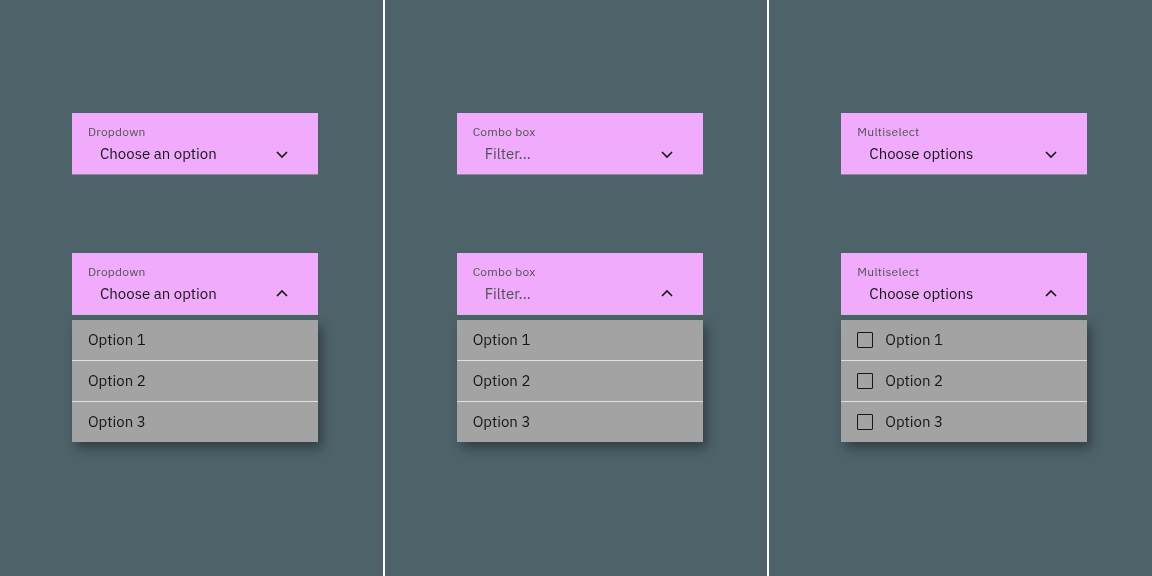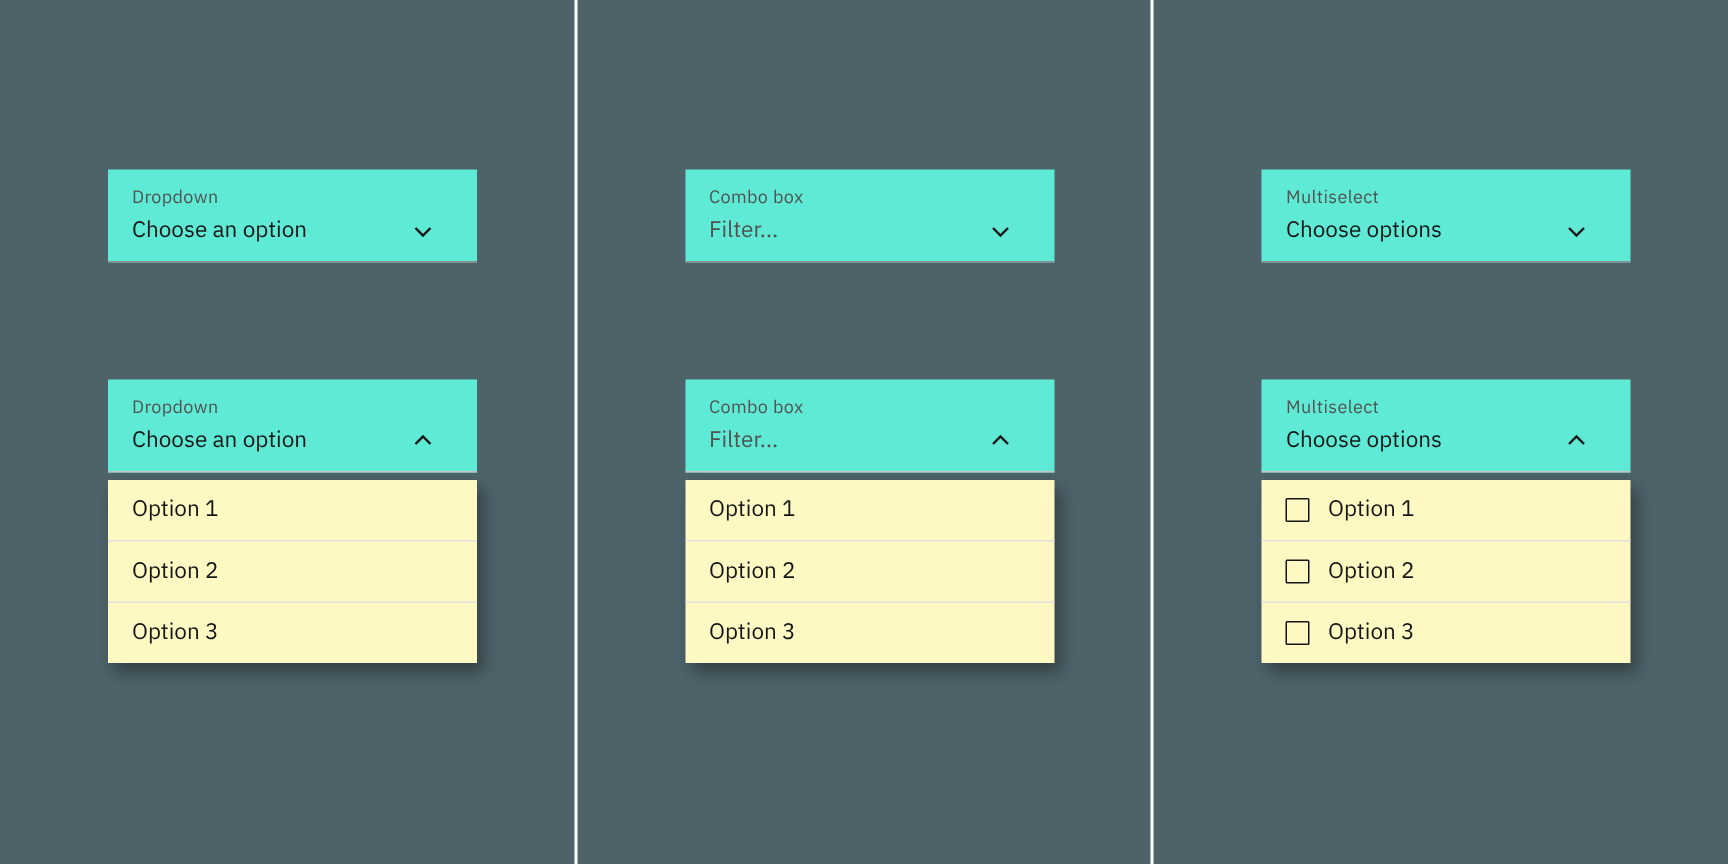--- a/index.html
+++ b/index.html
@@ -18,59 +18,60 @@
     flex: 1;
     position: relative;
     border-right: 2px solid #ffffff;
   }
   .panel:last-child { border-right: none; }
 
   .field {
     position: absolute;
     left: 72px;
     width: 246px;
-    background: #5eead4;
+    background: #f0abfc;
     border-bottom: 1px solid #8d8d8d;
     padding: 11px 28px 10px 16px;
   }
   .field.closed { top: 113px; }
   .field.open   { top: 253px; border-bottom: 1px solid #c6c6c6; }
 
   .label {
     font-size: 12px;
     line-height: 16px;
     color: #525252;
     letter-spacing: 0.02em;
     margin-bottom: 4px;
   }
   .value-row {
     display: flex;
     align-items: center;
     justify-content: space-between;
+    margin-left: 12px;
   }
   .value {
     font-size: 15px;
     line-height: 20px;
     color: #161616;
   }
   .value.placeholder { color: #525252; }
 
   .chev {
     width: 16px; height: 16px;
     stroke: #161616;
     stroke-width: 1.6;
     fill: none;
   }
 
   .menu {
     position: absolute;
     left: 72px;
     width: 246px;
     top: 320px;
-    background: #fef9c3;
+    background: #a3a3a3;
     box-shadow: 4px 6px 10px rgba(0,0,0,0.35);
   }
   .option {
     padding: 10px 16px;
     font-size: 15px;
     line-height: 20px;
     color: #161616;
     border-bottom: 1px solid #e0e0e0;
     display: flex;
     align-items: center;

